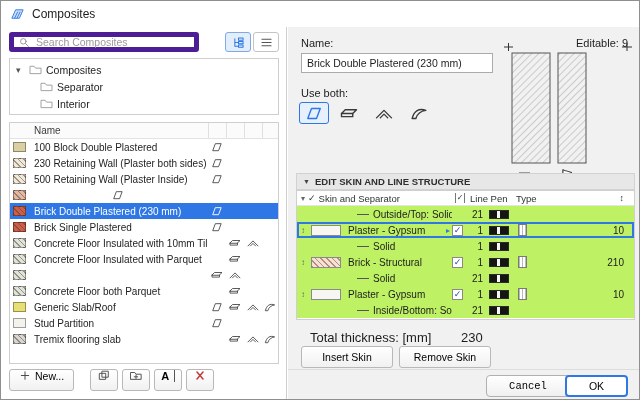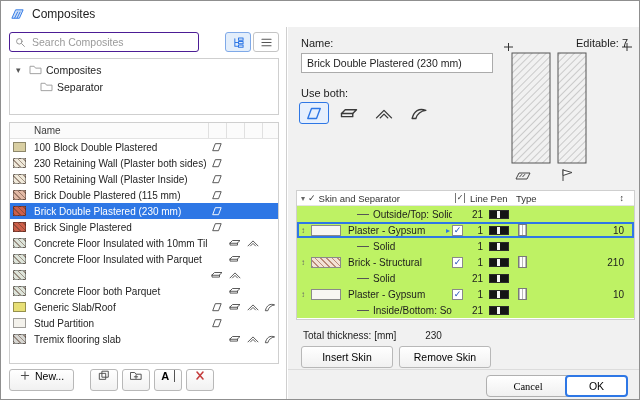--- a/index.html
+++ b/index.html
@@ -15,21 +15,21 @@
   .title-text{ font-size:12px; }
 
   
   .mini-icon{ display:inline-flex; width:13px; height:11px; color:#4a4a4a; flex:0 0 auto; }
   .mini-icon svg{ width:100%; height:100%; }
   .mini-icon path, .mini-icon rect, .mini-icon circle, .mini-icon line
     { fill:none; stroke:currentColor; stroke-width:1.1; stroke-linejoin:round; stroke-linecap:round; }
 
   
   .left-panel{ position:absolute; left:0; top:26px; width:286px; bottom:0; border-right:1px solid #cfcfcf; background:#fff; }
-  .search-box{ position:absolute; left:8px; top:5px; width:190px; height:20px; border:1px solid #4c1d95;
+  .search-box{ position:absolute; left:8px; top:5px; width:190px; height:20px; border:5px solid #4c1d95;
                border-radius:3px; background:#fff; display:flex; align-items:center; padding:0 5px; gap:4px; }
   .search-box .mini-icon{ width:11px; height:11px; color:#8a8a8a; }
   .search-input{ border:none; outline:none; flex:1; font-size:10.5px; font-family:inherit; color:#333; background:transparent; min-width:0; }
   .search-input::placeholder{ color:#9a9a9a; }
   .view-btn{ position:absolute; top:5px; width:26px; height:20px; border:1px solid #c4c4c4; border-radius:3px;
              background:#fff; display:flex; align-items:center; justify-content:center; padding:0; cursor:default; }
   .view-btn .mini-icon{ width:13px; height:11px; color:#555; }
   .view-btn.tree{ left:224px; } .view-btn.list{ left:252px; }
   .view-btn.active{ background:#e3eefb; border-color:#7fa9e8; }
   .view-btn.active .mini-icon{ color:#2e77e5; }
@@ -112,29 +112,29 @@
   .sel-arrow{ color:#2e77e5; font-size:8px; margin-left:auto; padding-right:2px; }
   .checkbox{ width:11px; height:11px; border:1px solid #8a8a8a; background:#fff; font-size:9px; line-height:9px;
              color:#1f4fb3; display:flex; align-items:center; justify-content:center; }
   .c-pen{ text-align:right; padding-right:3px; }
   .pen-chip{ width:20px; height:9px; border:1px solid #2b2b2b; display:block; margin-left:3px;
              background:linear-gradient(90deg,#151515 0 40%, #f5f5f5 40% 55%, #151515 55% 100%); }
   .type-chip{ width:9px; height:12px; border:1px solid #7a7a7a; display:block; margin-left:6px;
               background:repeating-linear-gradient(90deg,#b9b9b9 0 1px, #fff 1px 3px); }
   .c-th{ text-align:right; padding-right:10px; }
 
-  .total-row{ position:absolute; left:15px; top:303px; font-size:10px; }
+  .total-row{ position:absolute; left:22px; top:303px; font-size:13px; }
   .total-value{ margin-left:26px; }
   .skin-btn{ position:absolute; top:319px; height:22px; border:1px solid #b8b8b8; border-radius:3px;
              background:linear-gradient(#fff,#f1f1f1); font-size:10.5px; font-family:inherit; }
   .btn-insert{ left:13px; width:92px; } .btn-remove{ left:111px; width:92px; }
 
   .footer-sep{ position:absolute; left:0; right:0; top:342px; height:1px; background:#dcdcdc; }
   .btn-cancel{ position:absolute; left:198px; top:348px; width:84px; height:22px; border:1px solid #b0b0b0;
-               border-radius:4px; background:linear-gradient(#fff,#f0f0f0); font-size:10.5px; font-family:Liberation Serif, serif; }
+               border-radius:4px; background:linear-gradient(#fff,#f0f0f0); font-size:10.5px; font-family:Liberation Mono, monospace; }
   .btn-ok{ position:absolute; left:277px; top:348px; width:63px; height:22px; border:2px solid #2e77e5;
            border-radius:4px; background:#fff; font-size:10.5px; font-family:inherit; }
 </style>
 </head>
 <body>
 
 <div class="dialog">
 
   <div class="titlebar">
     <span class="title-icon">
@@ -188,20 +188,28 @@
         <span>Composites</span>
       </div>
       <div class="tree-row child">
         <span class="folder-icon">
           <svg viewBox="0 0 14 12">
               <path d="M1 2.5 H5.5 L7 4.5 H13 V10.5 H1 Z"></path>
             </svg>
         </span>
         <span>Separator</span>
       </div>
+      <div class="tree-row child">
+        <span class="folder-icon">
+          <svg viewBox="0 0 14 12">
+              <path d="M1 2.5 H5.5 L7 4.5 H13 V10.5 H1 Z"></path>
+            </svg>
+        </span>
+        <span>Interior</span>
+      </div>
     </div>
 
     <div class="list-box">
       <div class="list-header">
         <span class="hcell"></span>
         <span class="hcell name-h">Name</span>
         <span class="hcell icon-h"></span>
         <span class="hcell icon-h"></span>
         <span class="hcell icon-h"></span>
         <span class="hcell icon-h"></span>
@@ -244,21 +252,20 @@
                   <path d="M2 10 L5 2 L12 2 L9 10 Z"></path>
                 </svg>
               </span>
             </span>
             <span class="icon-cell"></span>
             <span class="icon-cell"></span>
             <span class="icon-cell"></span>
           </div>
           <div class="list-row">
             <span class="swatch hatch" style="background-color: rgb(227, 185, 165);"></span>
-            <span class="row-label">Brick Double Plastered (115 mm)</span>
             <span class="icon-cell">
               <span class="mini-icon">
                 <svg viewBox="0 0 14 12">
                   <path d="M2 10 L5 2 L12 2 L9 10 Z"></path>
                 </svg>
               </span>
             </span>
             <span class="icon-cell"></span>
             <span class="icon-cell"></span>
             <span class="icon-cell"></span>
@@ -478,21 +485,21 @@
               <path d="M3.5 2 L10.5 10 M10.5 2 L3.5 10"></path>
             </svg>
         </span>
       </button>
     </div>
   </div>
 
   <div class="right-panel">
 
     <span class="lbl-name">Name:</span>
-    <span class="lbl-editable">Editable: 7</span>
+    <span class="lbl-editable">Editable: 9</span>
     <input class="name-input" value="Brick Double Plastered (230 mm)" style="">
 
     <span class="lbl-usewith">Use both:</span>
     <div class="use-with">
         <button class="uw-btn selected">
           <span class="mini-icon">
             <svg viewBox="0 0 14 12">
               <path d="M2 10 L5 2 L12 2 L9 10 Z"></path>
             </svg>
           </span>
@@ -539,20 +546,24 @@
       <g transform="translate(16,136)" fill="none" stroke="#444" stroke-width="1">
         <path d="M0 8 L3 2 H14 L11 8 Z"></path>
           <path d="M3.5 6 L6 3.2 M6.5 6 L9 3.2"></path>
       </g>
       <g transform="translate(60,134)" stroke="#444" stroke-width="1">
         <line x1="3" y1="0" x2="3" y2="12"></line>
           <path d="M3 1 L12 3.5 L3 6.5 Z" fill="#fff"></path>
       </g>
     </svg>
 
+    <div class="section-header">
+      <span class="section-caret">▼</span>
+      <span>EDIT SKIN AND LINE STRUCTURE</span>
+    </div>
 
     <div class="skin-table">
       <div class="skin-header">
         <span class="sh-skin">
           <span class="sh-branch">▾</span>
           <span class="sh-check-mark">✓</span>
           <span>Skin and Separator</span>
         </span>
         <span class="sh-vis">
           <span class="vis-glyph">✓</span>

